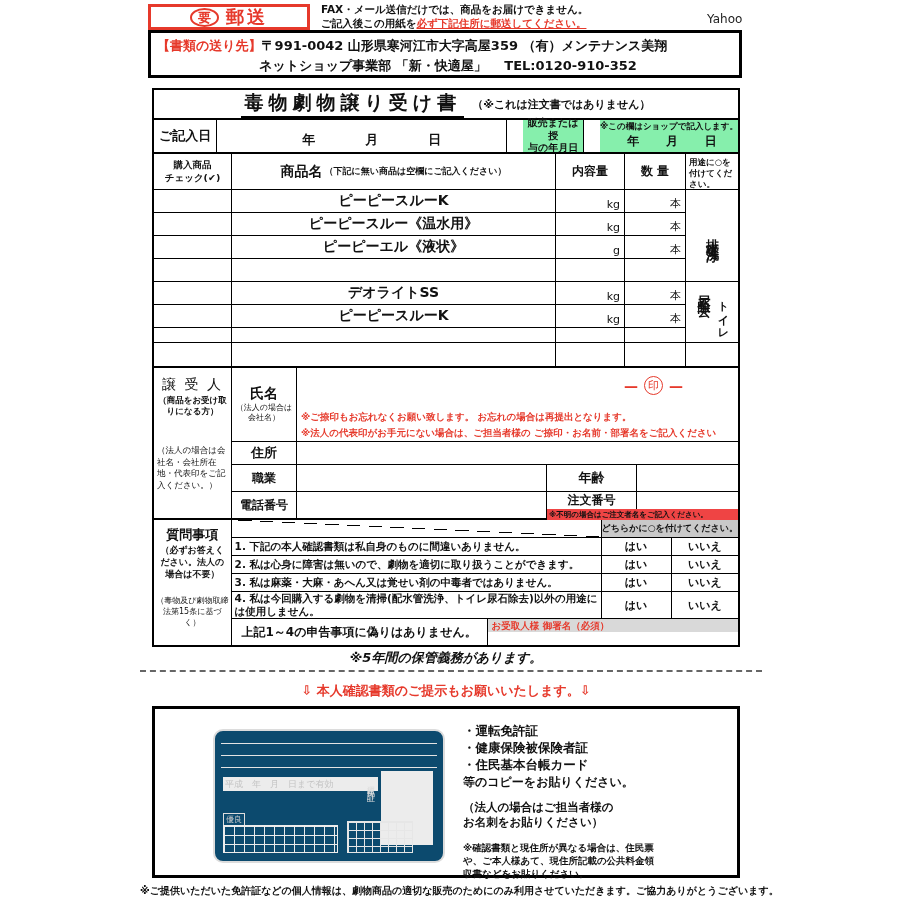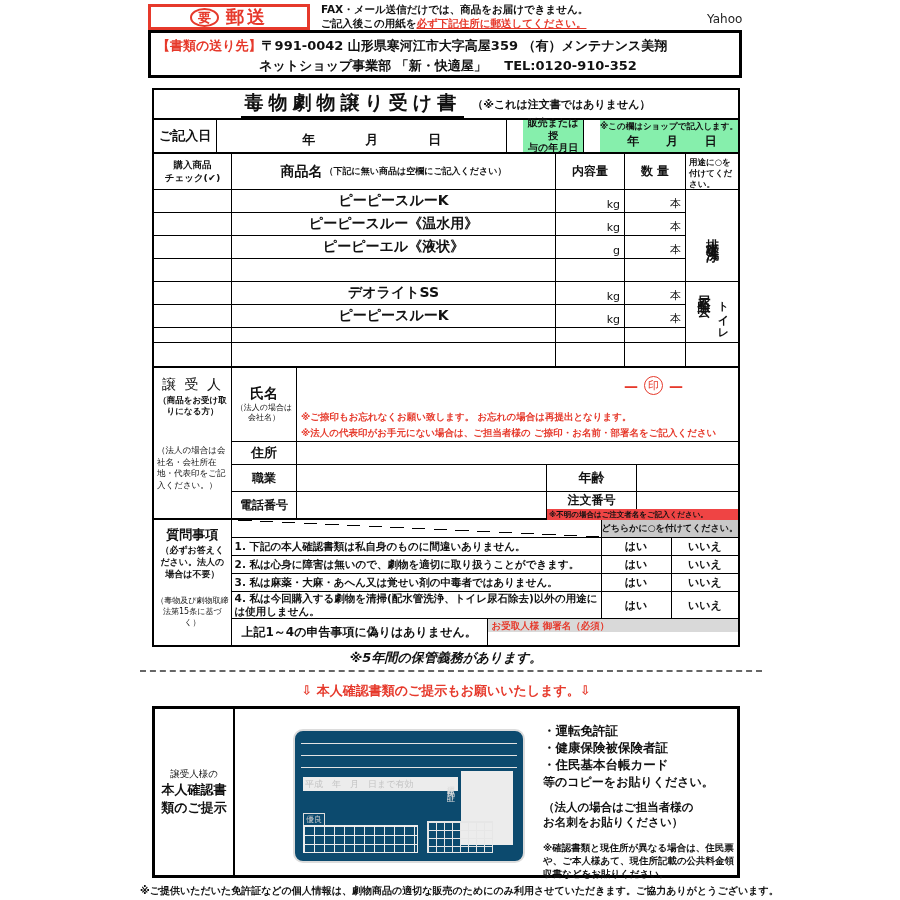--- a/index.html
+++ b/index.html
@@ -390,25 +390,20 @@
         </div>
       </div>
     </div>
   </div>
 
   <div class="abs retention">※5年間の保管義務があります。</div>
   <div class="abs dotted"></div>
   <div class="abs arrow-note">⇩ 本人確認書類のご提示もお願いいたします。⇩</div>
 
   <div class="abs id-box">
-    <div class="id-label">
-      <div class="id-label-1">譲受人様の</div>
-      <div class="id-label-2">本人確認書</div>
-      <div class="id-label-2">類のご提示</div>
-    </div>
     <div class="id-content">
       <div class="license-card">
         <div class="lc-line" style="top:12px;"></div>
         <div class="lc-line" style="top:24px;"></div>
         <div class="lc-line" style="top:36px;"></div>
         <div class="lc-band">平成　年　月　日まで有効</div>
         <div class="lc-badge">優良</div>
         <div class="lc-photo"></div>
         <div class="lc-side">運転免許証</div>
         <div class="lc-grid"></div>

